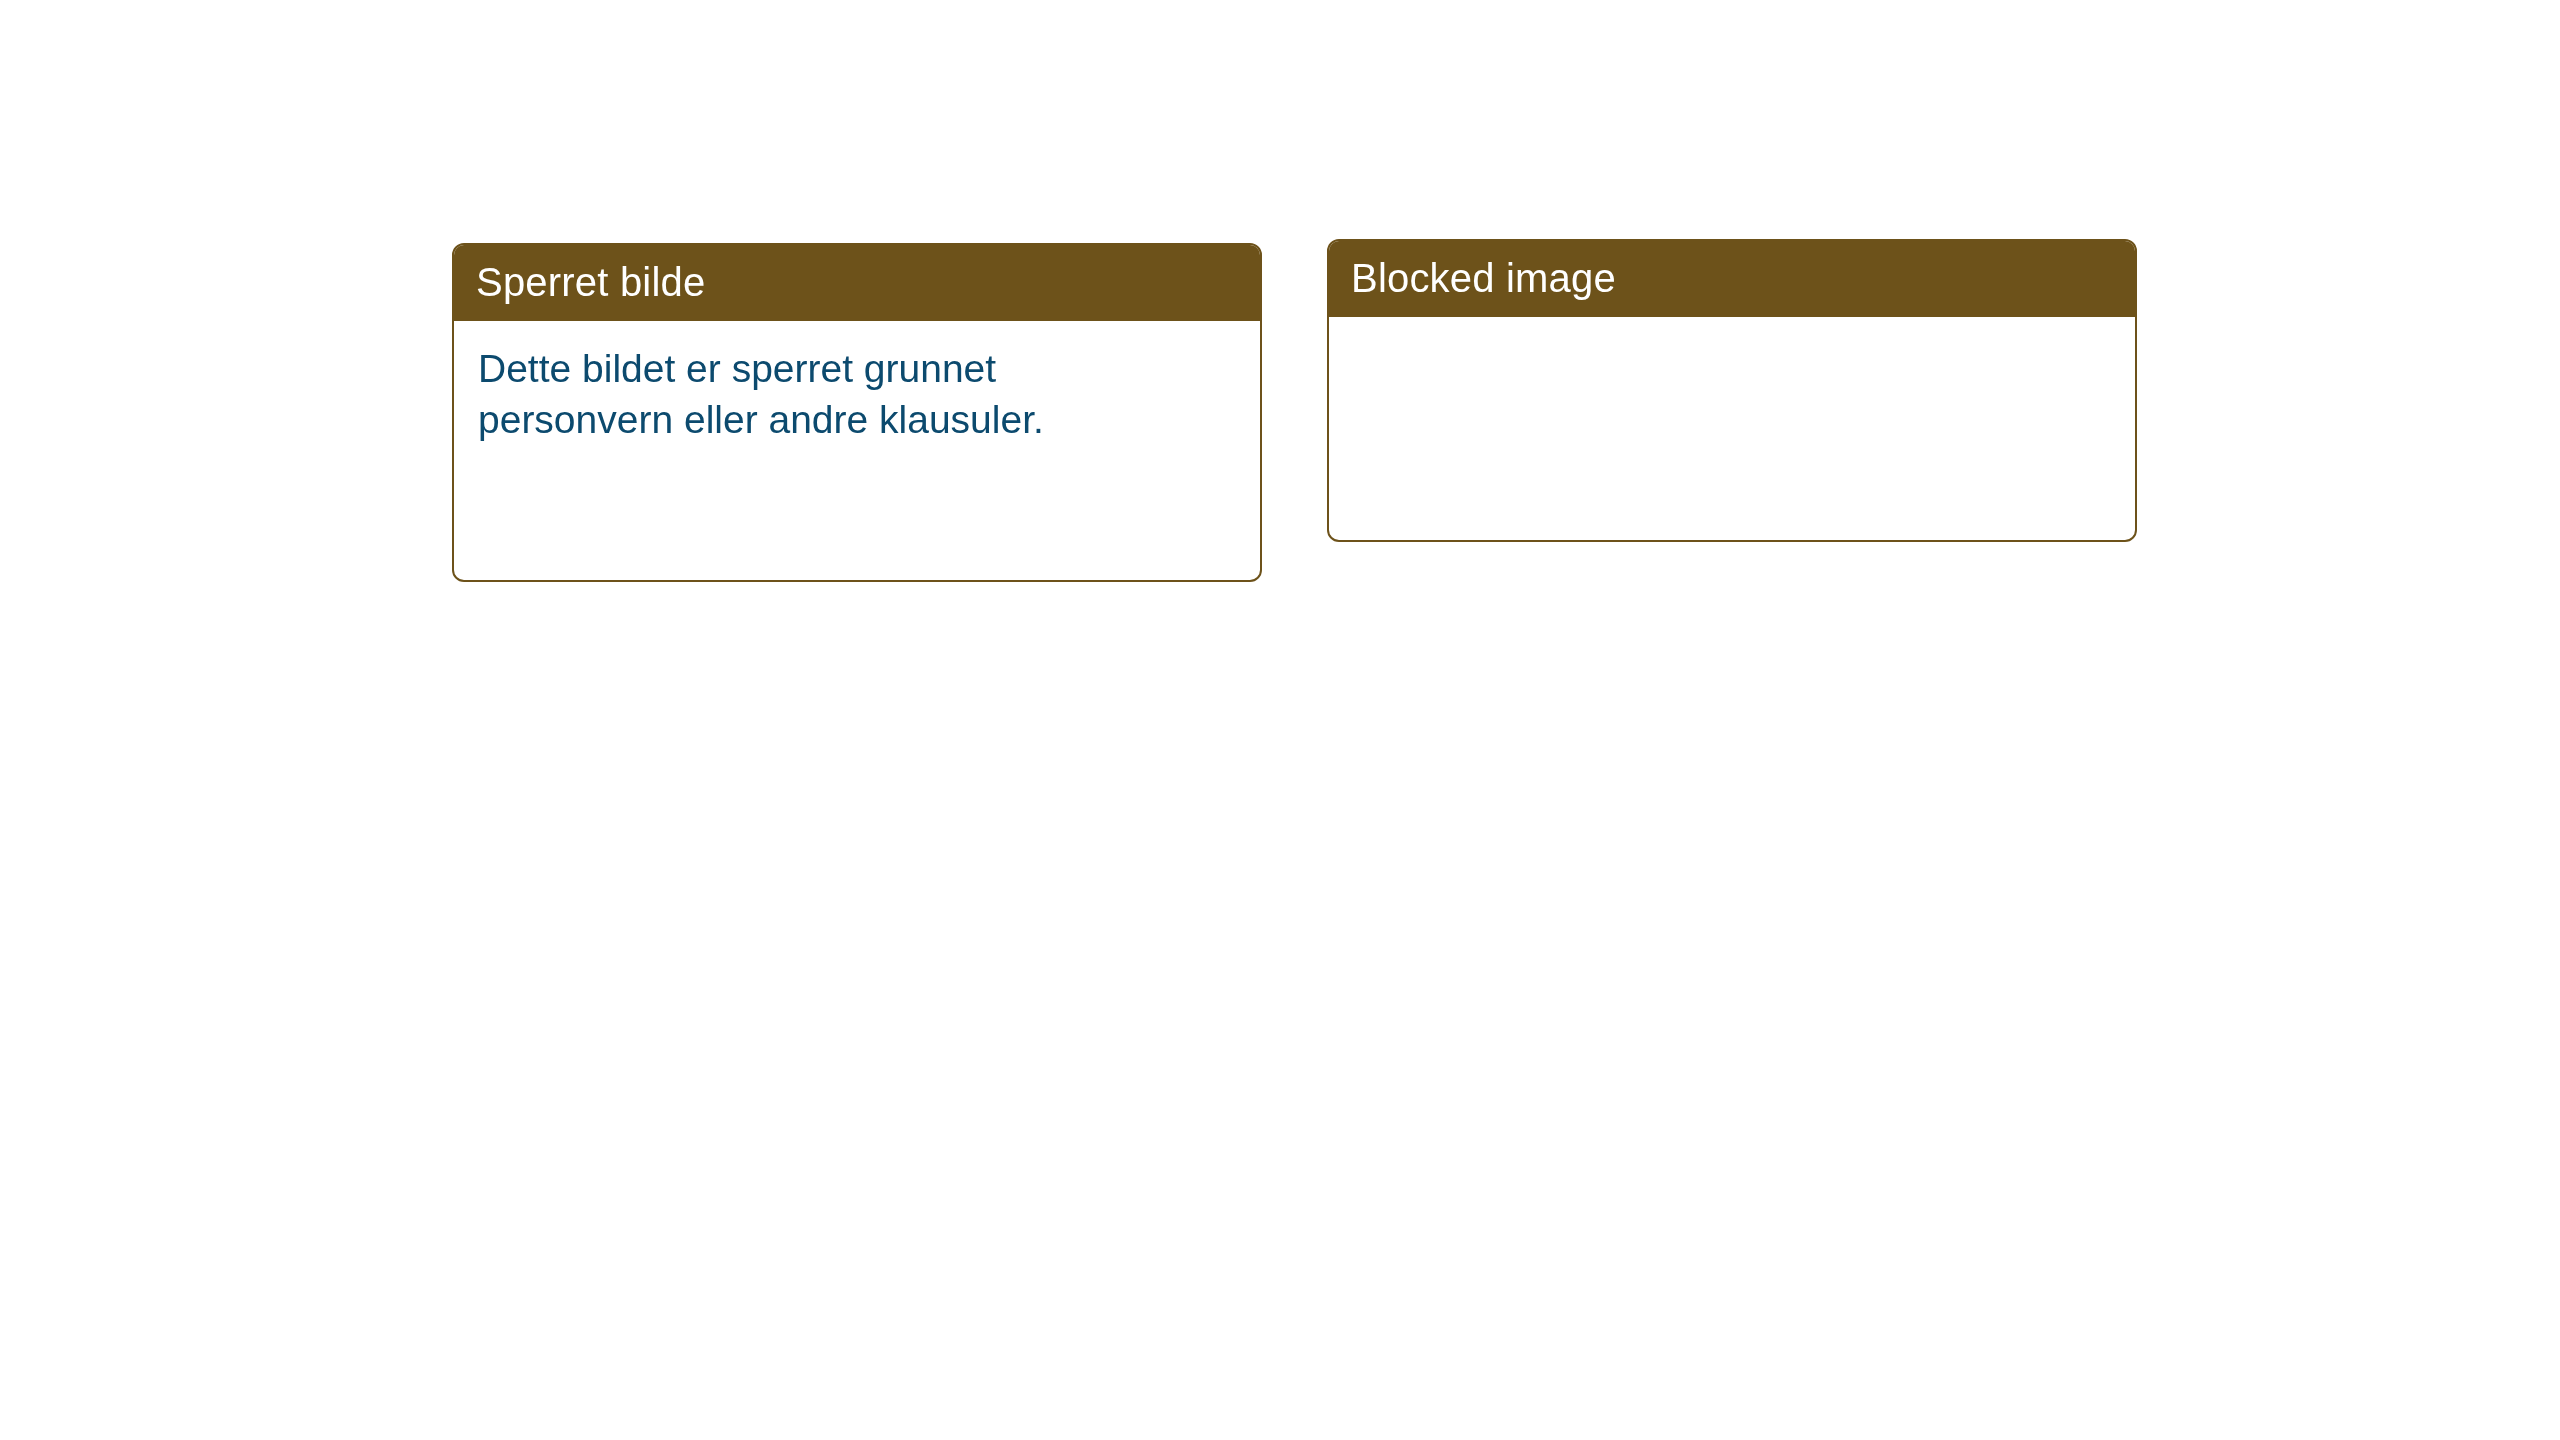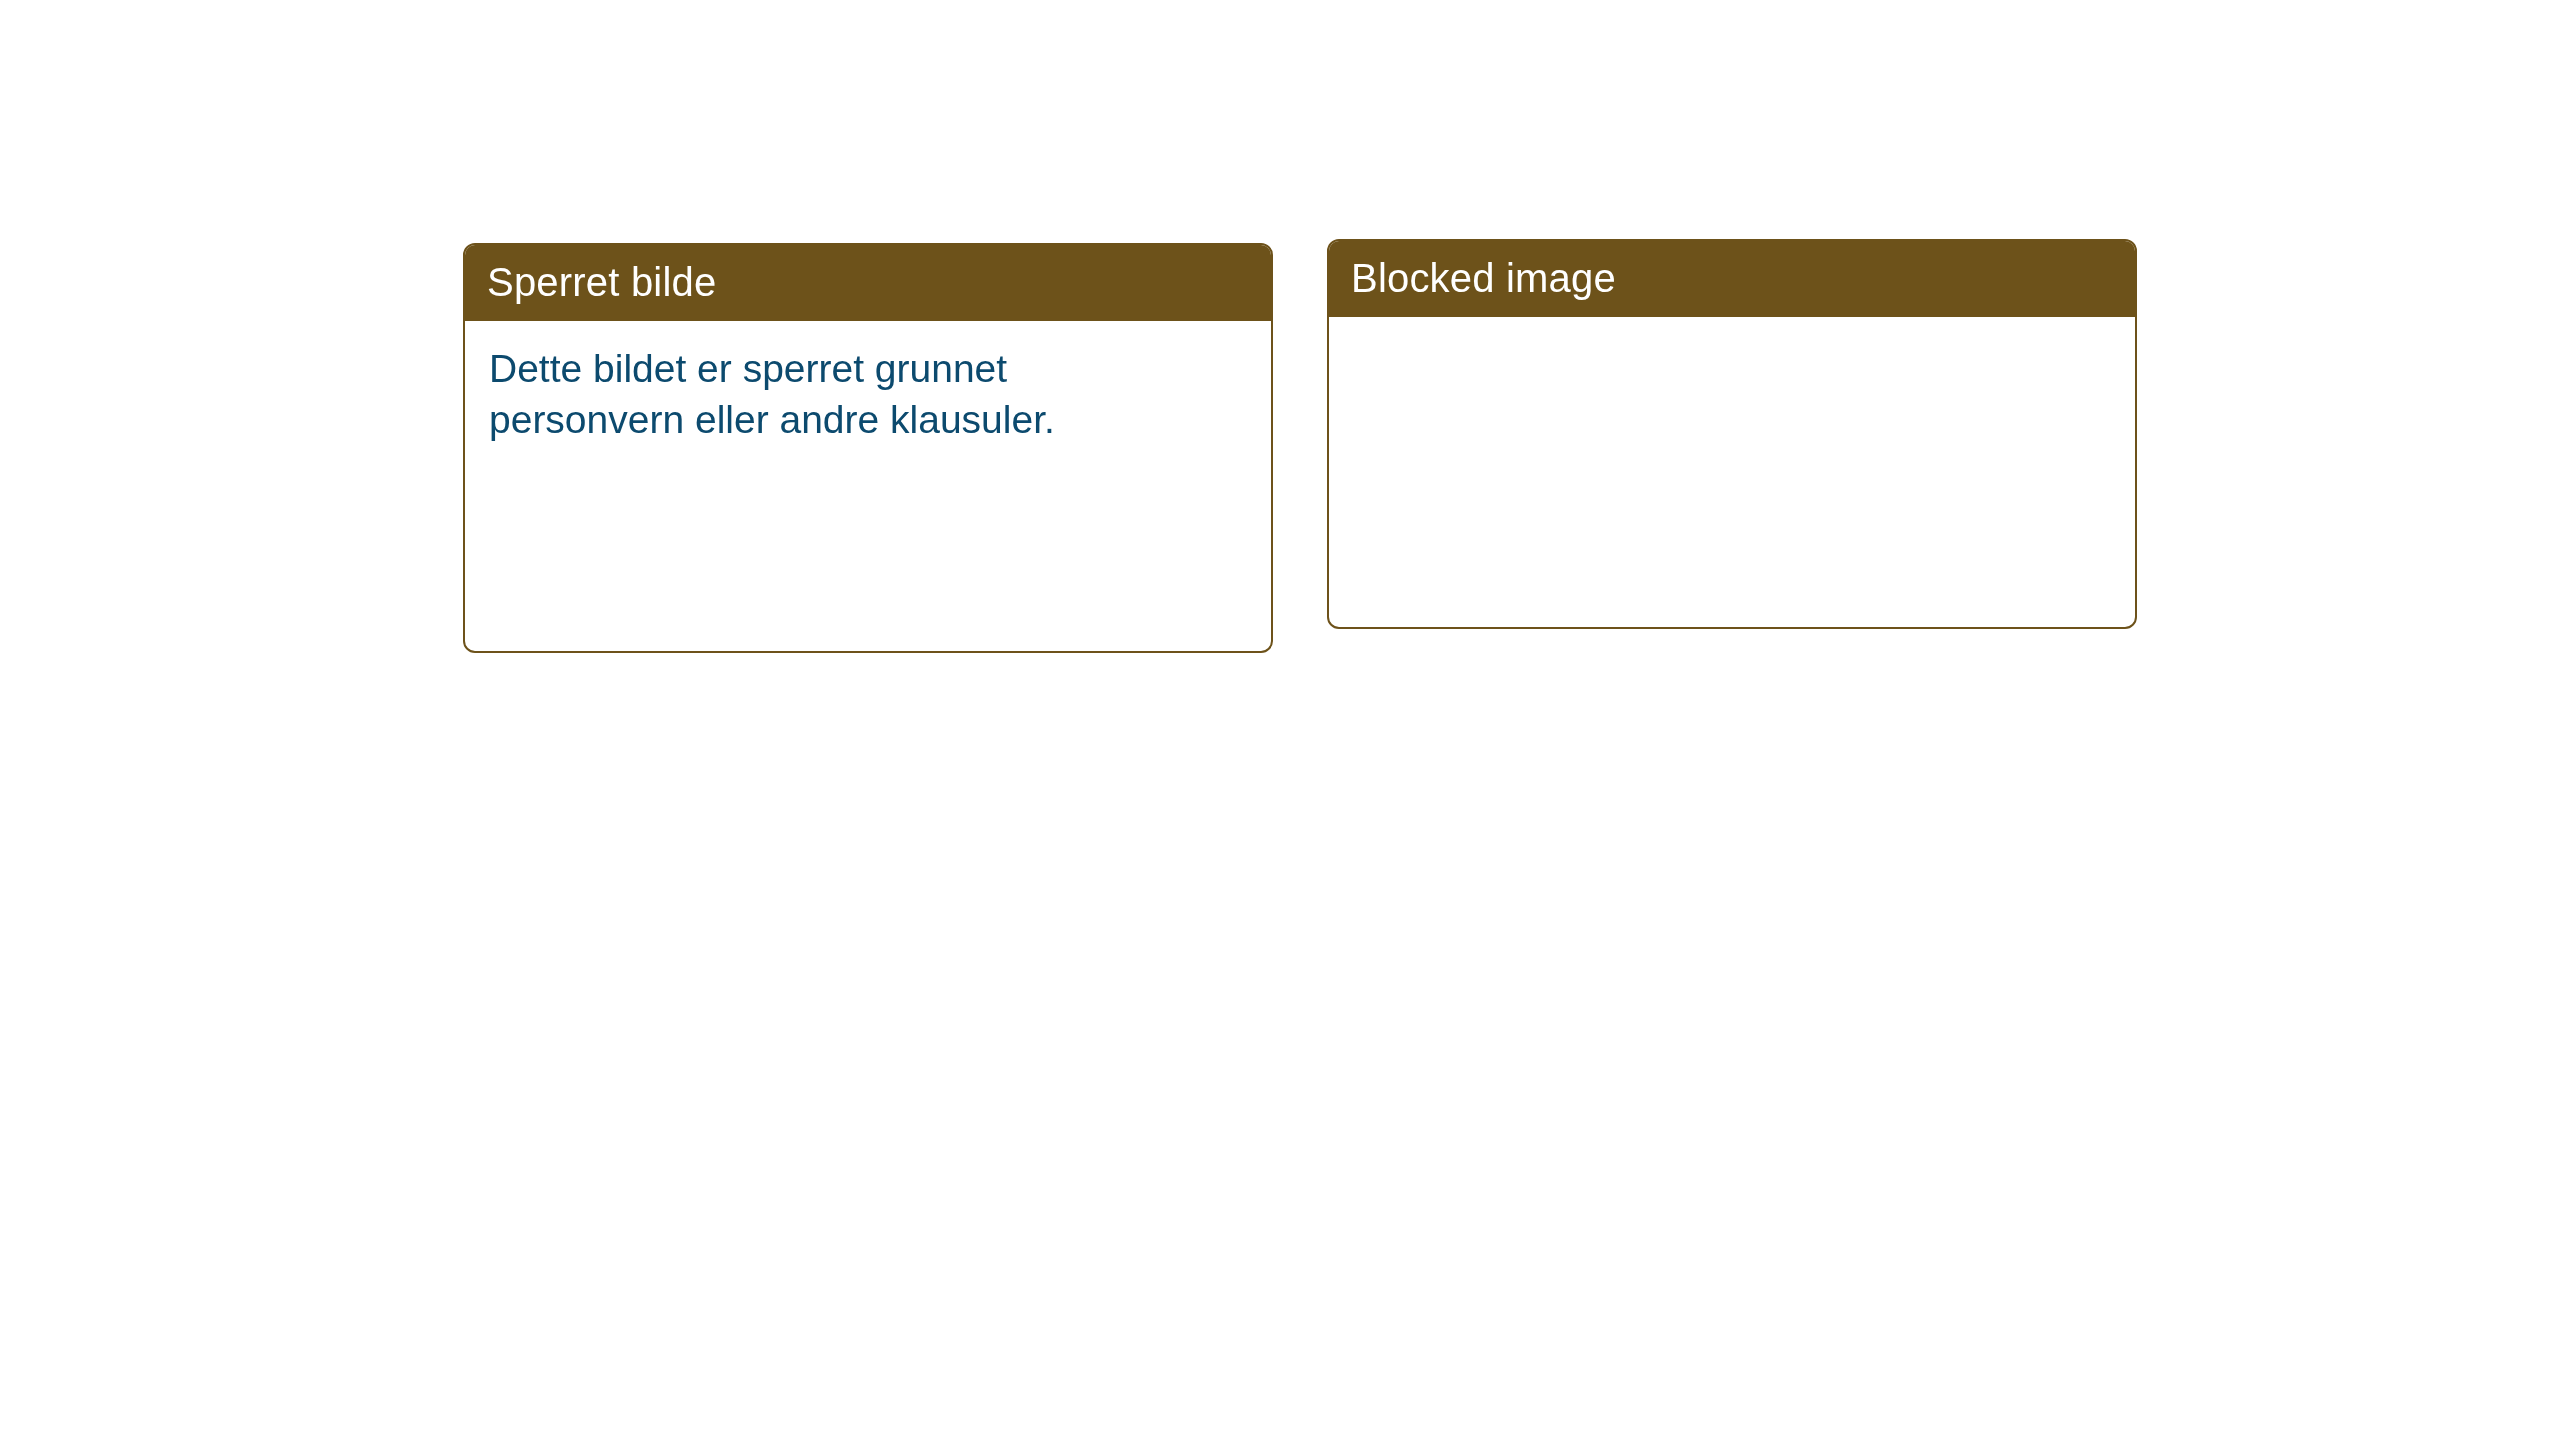--- a/index.html
+++ b/index.html
@@ -31,29 +31,28 @@
     border-radius: 12px;
     overflow: hidden;
     display: flex;
     flex-direction: column;
   }
 
   .notice-card.card-no {
     left: 452px;
     top: 243px;
     width: 810px;
-    height: 410px;
-    margin-left: 11px;
+    height: 339px;
   }
 
   .notice-card.card-en {
     left: 1327px;
     top: 239px;
     width: 810px;
-    height: 390px;
+    height: 303px;
   }
 
   .card-header {
     background: #6d521a;
     color: #ffffff;
     font-size: 40px;
     line-height: 1.0;
     padding: 17px 22px 19px 22px;
     letter-spacing: 0.2px;
     white-space: nowrap;

